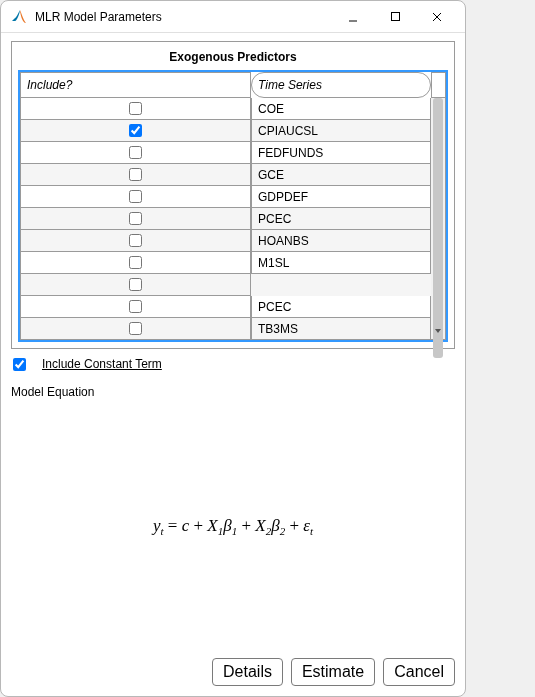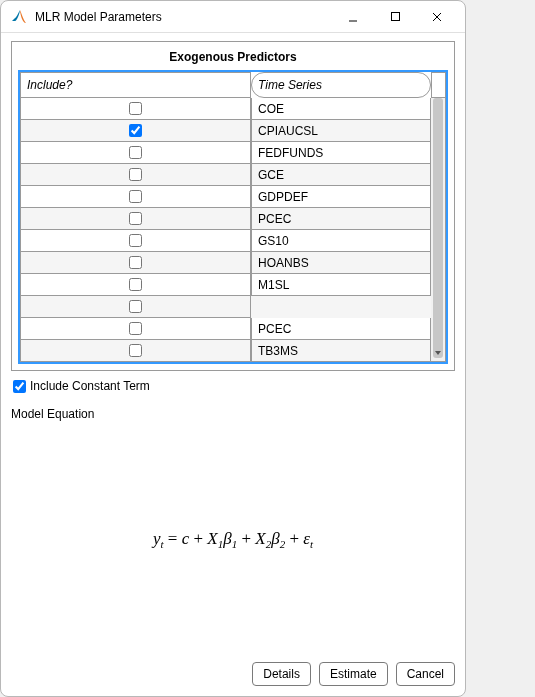--- a/index.html
+++ b/index.html
@@ -133,22 +133,23 @@
     align-items: center;
     justify-content: center;
     color: #555;
   }
   input[type="checkbox"] {
     width: 13px; height: 13px;
   }
   .constant-row {
     display: flex;
     align-items: center;
-    gap: 4px;
+    gap: 16px;
     padding: 8px 2px 4px 2px;
+    text-decoration: underline;
   }
   .section-title {
     text-align: left;
     font-weight: normal;
     font-size: 12px;
     padding: 10px 0 6px 0;
   }
   .equation-area {
     flex: 1;
     background: #fff;
@@ -172,21 +173,21 @@
     display: flex;
     justify-content: flex-end;
     gap: 8px;
     padding-top: 10px;
   }
   .btn {
     border: 1px solid #7a7a7a;
     border-radius: 4px;
     background: #ffffff;
     padding: 4px 10px;
-    font-size: 12px;
+    font-size: 16px;
     color: #000;
     cursor: pointer;
   }
 </style>
 </head>
 <body>
 
 <div class="window">
 
   <div class="titlebar">
@@ -259,26 +260,20 @@
                   <input type="checkbox" style="">
                 </div>
                 <div class="cell series">GDPDEF</div>
               </div>
               <div class="row alt">
                 <div class="cell include">
                   <input type="checkbox" style="">
                 </div>
                 <div class="cell series">PCEC</div>
               </div>
-              <div class="row">
-                <div class="cell include">
-                  <input type="checkbox" style="">
-                </div>
-                <div class="cell series">GS10</div>
-              </div>
               <div class="row alt">
                 <div class="cell include">
                   <input type="checkbox" style="">
                 </div>
                 <div class="cell series">HOANBS</div>
               </div>
               <div class="row">
                 <div class="cell include">
                   <input type="checkbox" style="">
                 </div>

